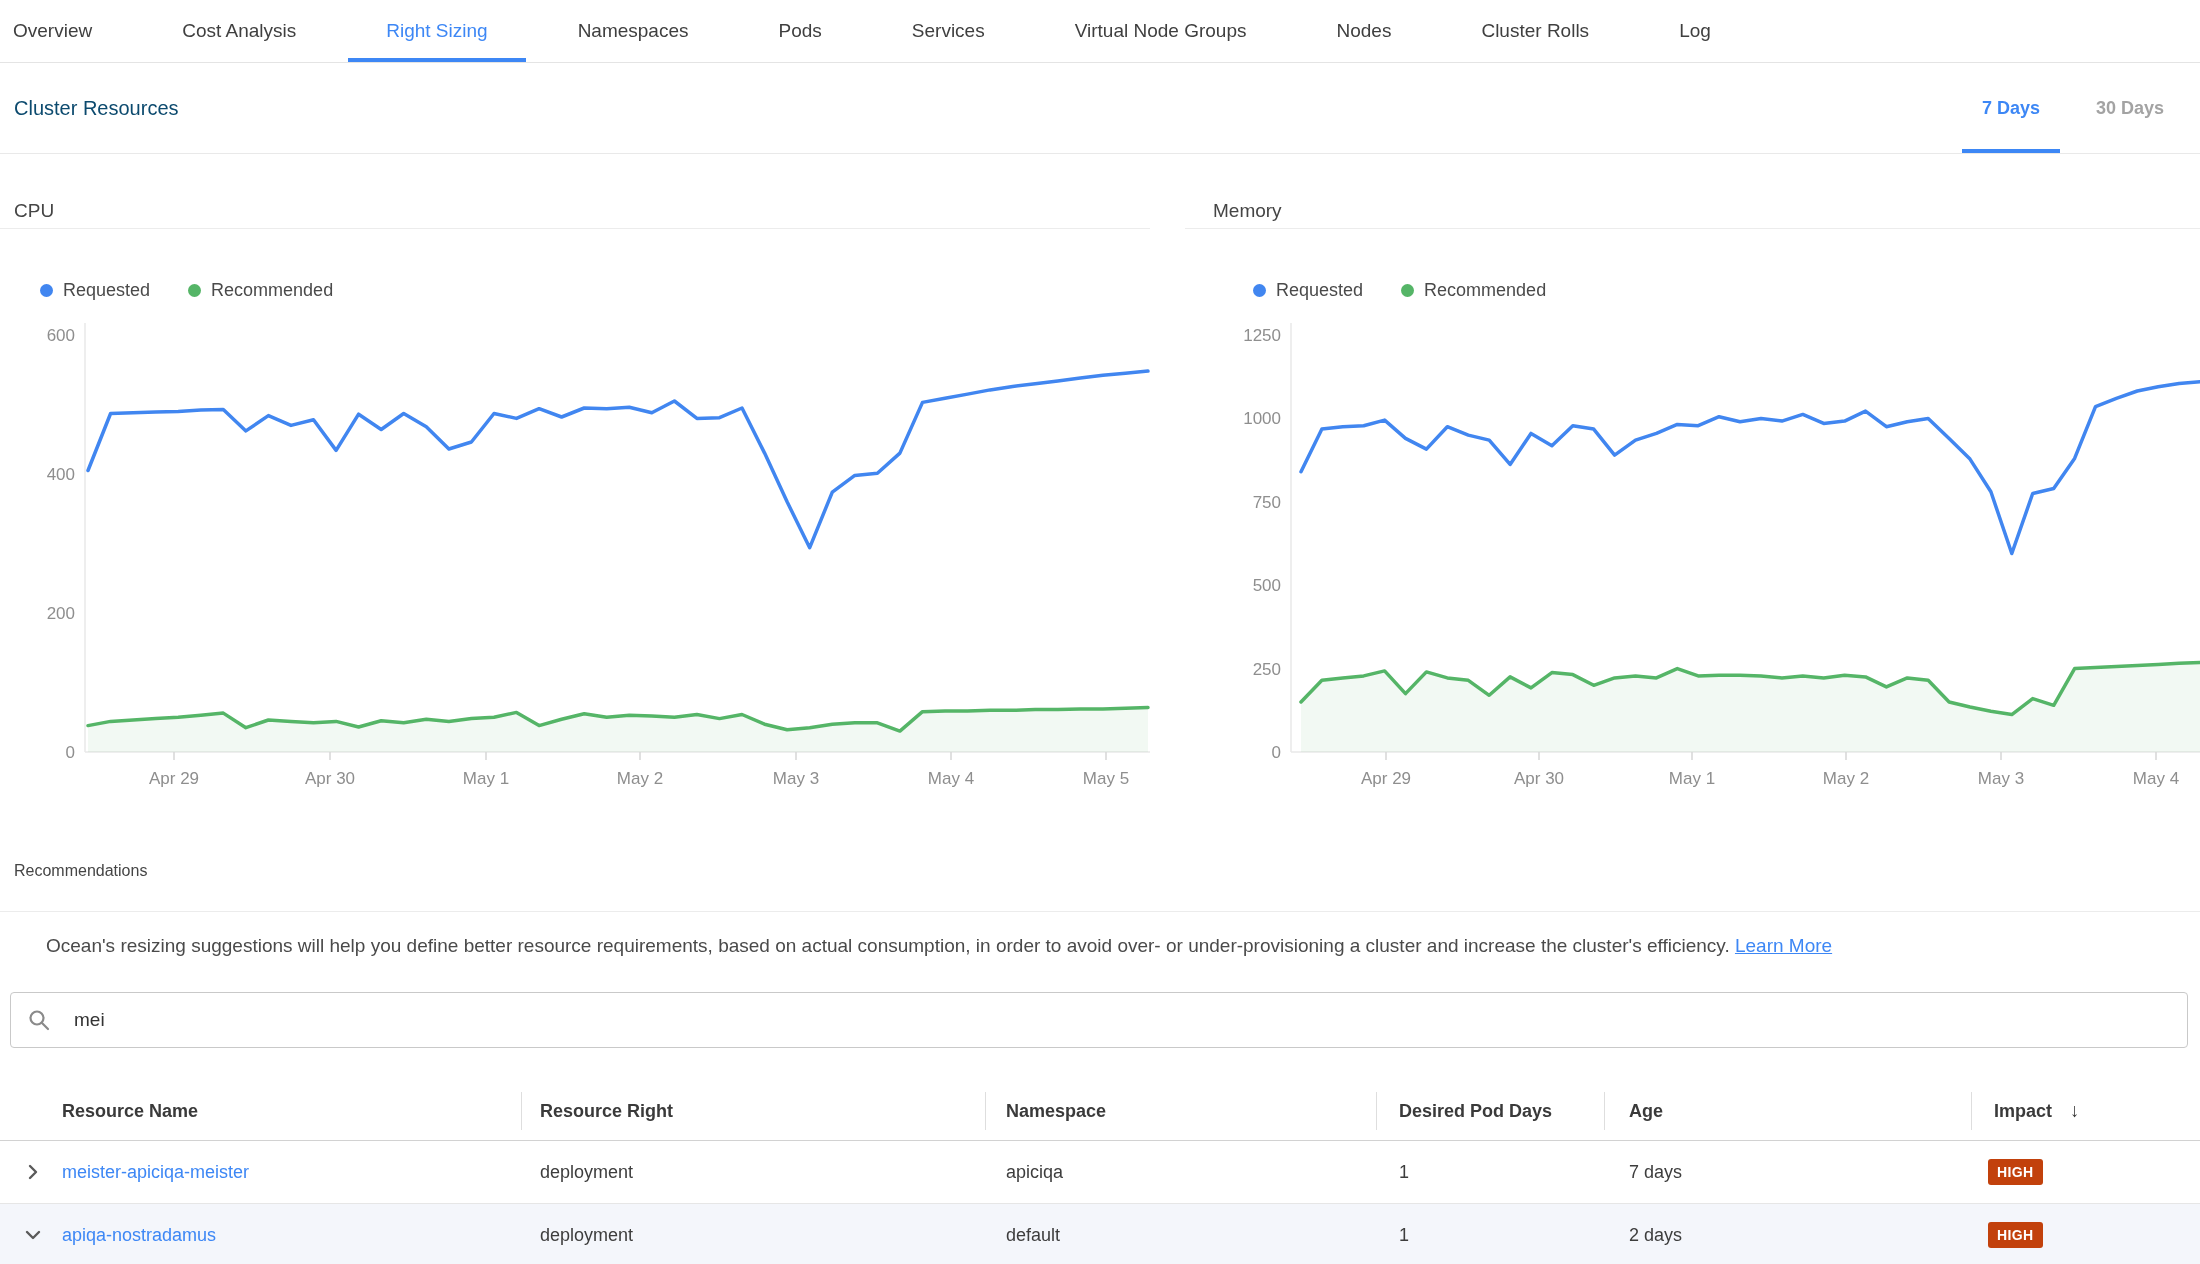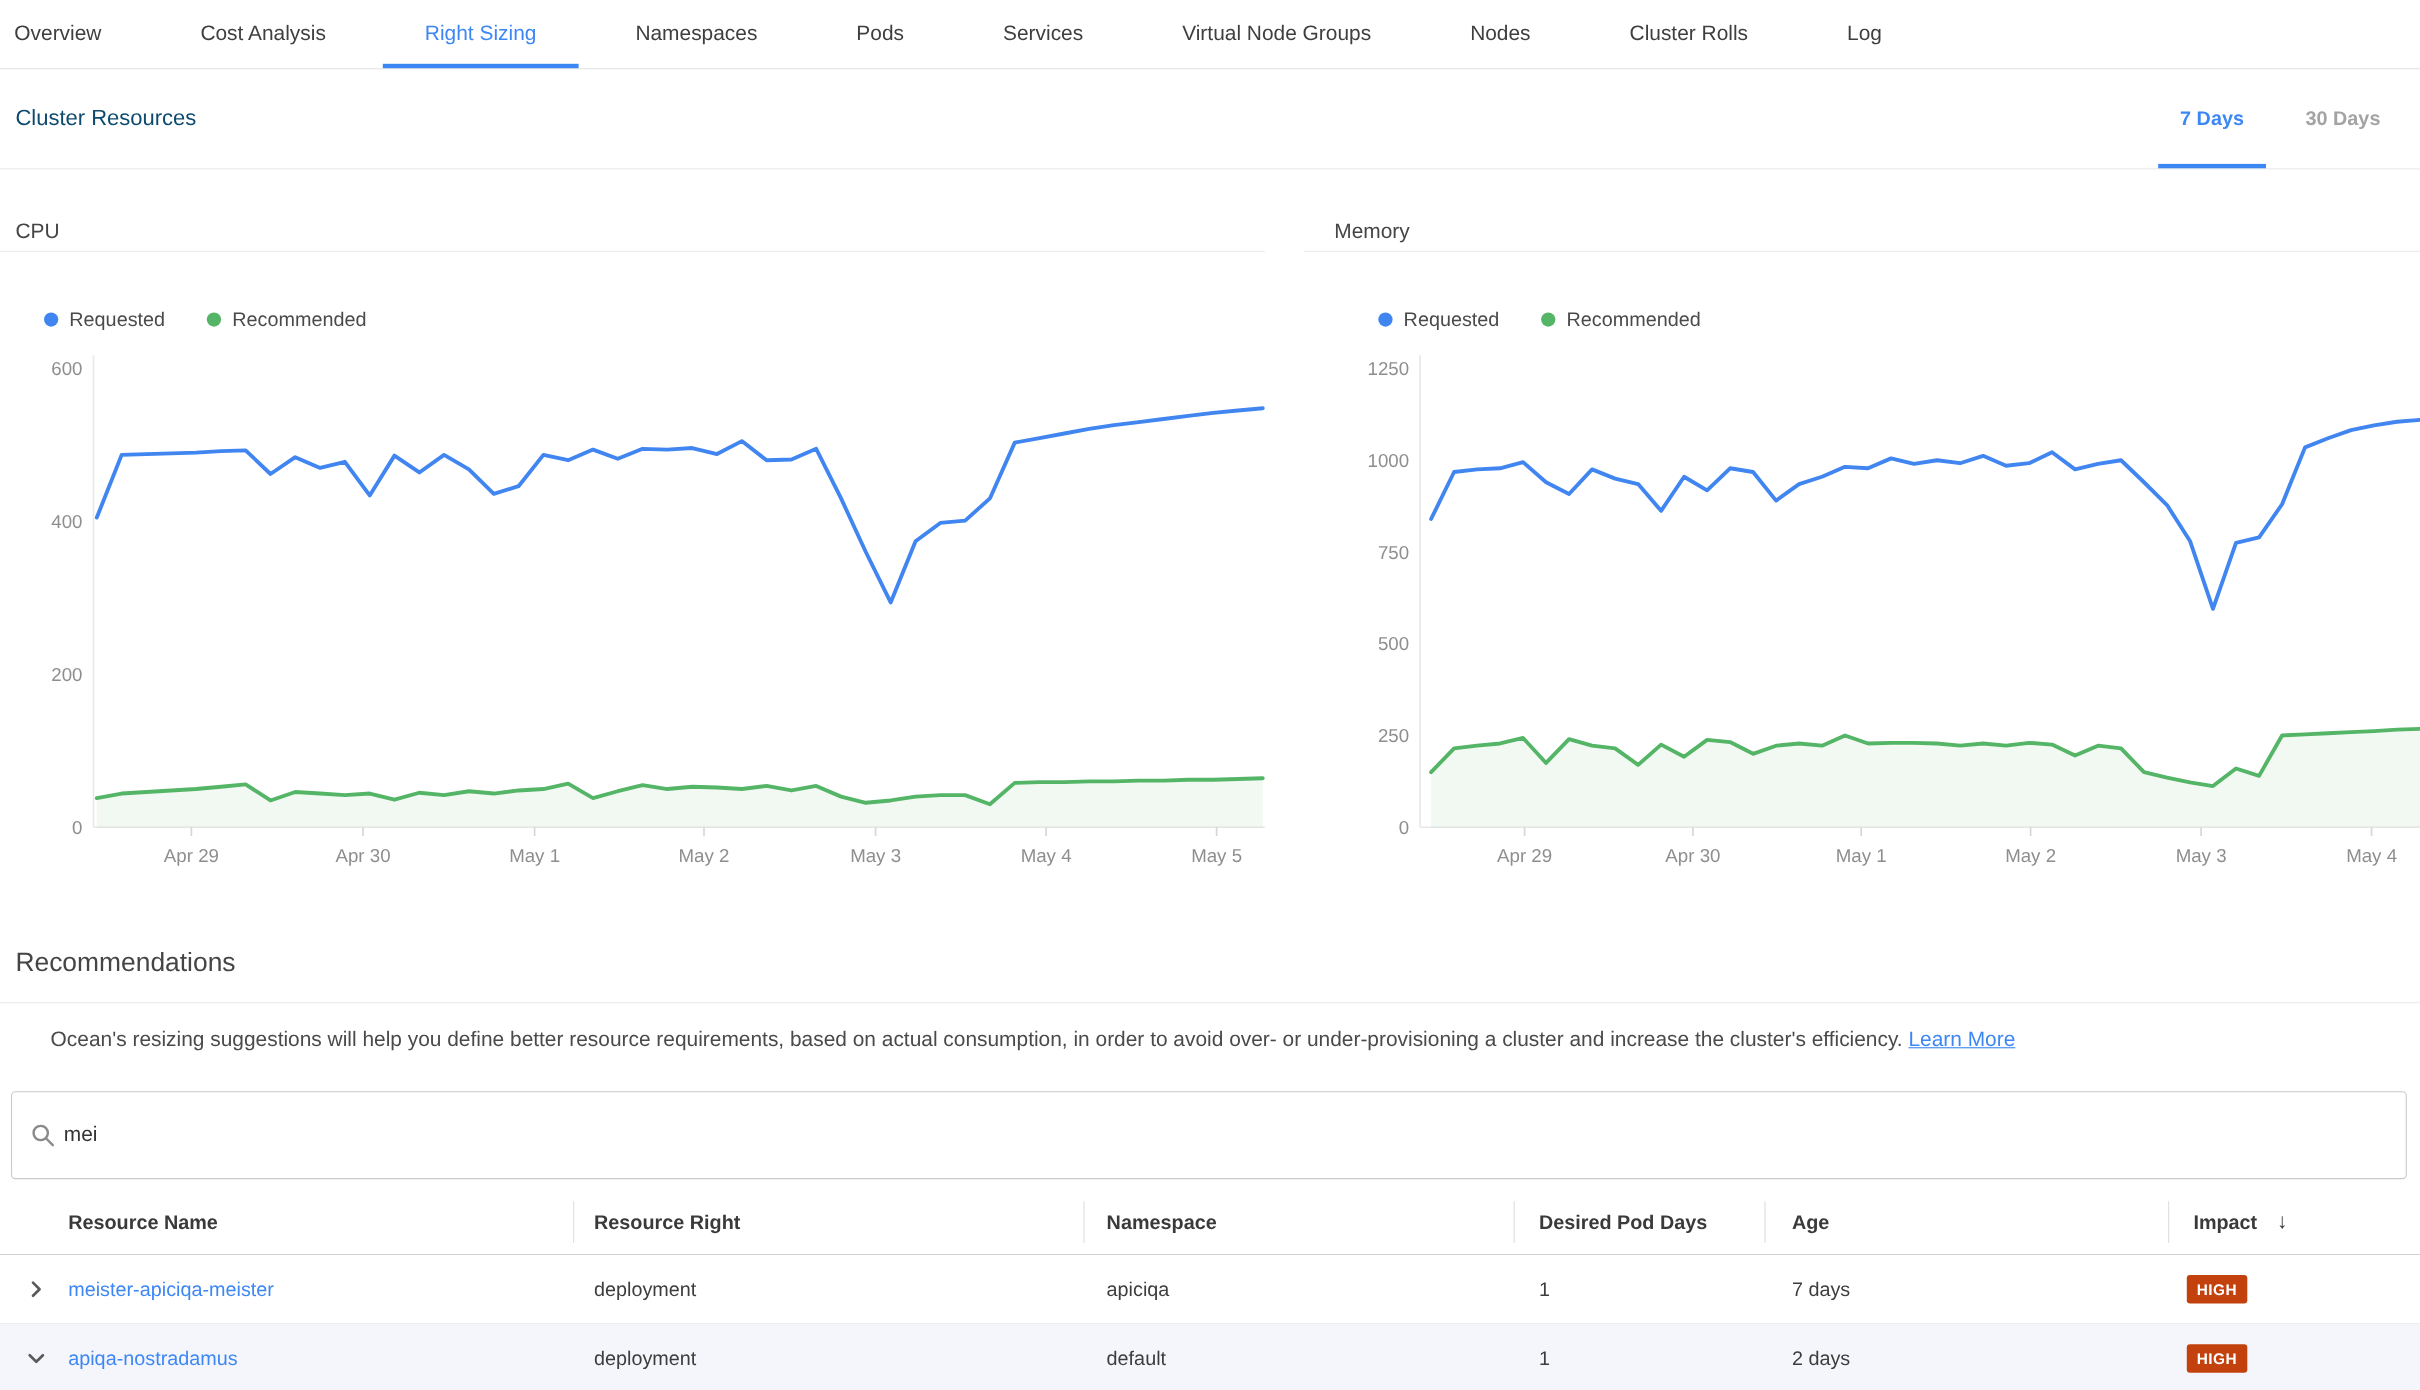--- a/index.html
+++ b/index.html
@@ -35,28 +35,28 @@
   .legend{position:absolute;top:126px;display:flex;gap:38px;align-items:flex-end;
           font-size:18px;color:#4a4a4a;}
   #panel-cpu .legend{left:40px;}
   #panel-mem .legend{left:68px;}
   .legend-item{display:flex;align-items:center;gap:10px;}
   .dot{width:13px;height:13px;border-radius:50%;background:#999;}
   .chart-svg{position:absolute;top:163px;left:0;}
   .ax{font-size:17px;fill:#8e8e8e;}
 
   
-  .rec-head{position:absolute;top:862px;left:14px;font-size:24px;color:#454545;}
+  .rec-head{position:absolute;top:862px;left:14px;font-size:16px;color:#454545;}
   .rec-line{position:absolute;top:911px;left:0;right:0;height:1px;background:#ececec;}
   .rec-text{position:absolute;top:932px;left:14px;right:20px;font-size:19px;color:#4a4a4a;line-height:27px;margin-left:32px;}
   .rec-text a{color:#3d87f5;text-decoration:underline;cursor:pointer;}
 
   
   .search{position:absolute;top:992px;left:10px;right:12px;height:54px;border:1px solid #c9c9c9;
-          border-radius:4px;display:flex;align-items:center;padding:12px 16px;gap:5px;background:#fff;}
+          border-radius:4px;display:flex;align-items:center;padding:0 16px;gap:21px;background:#fff;}
   .search input{border:none;outline:none;font-size:19px;color:#333;flex:1;background:transparent;
                 font-family:"Liberation Sans", sans-serif;}
 
   
   .thead{position:absolute;top:1082px;left:0;right:0;height:58px;}
   .th{position:absolute;top:0;height:58px;display:flex;align-items:center;
       font-size:18px;font-weight:bold;color:#3a3a3a;}
   .vsep{position:absolute;top:10px;width:1px;height:38px;background:#dedede;}
   .thead-line{position:absolute;top:1140px;left:0;right:0;height:1px;background:#d2d2d2;}
   .row{position:absolute;left:0;right:0;height:62px;}

